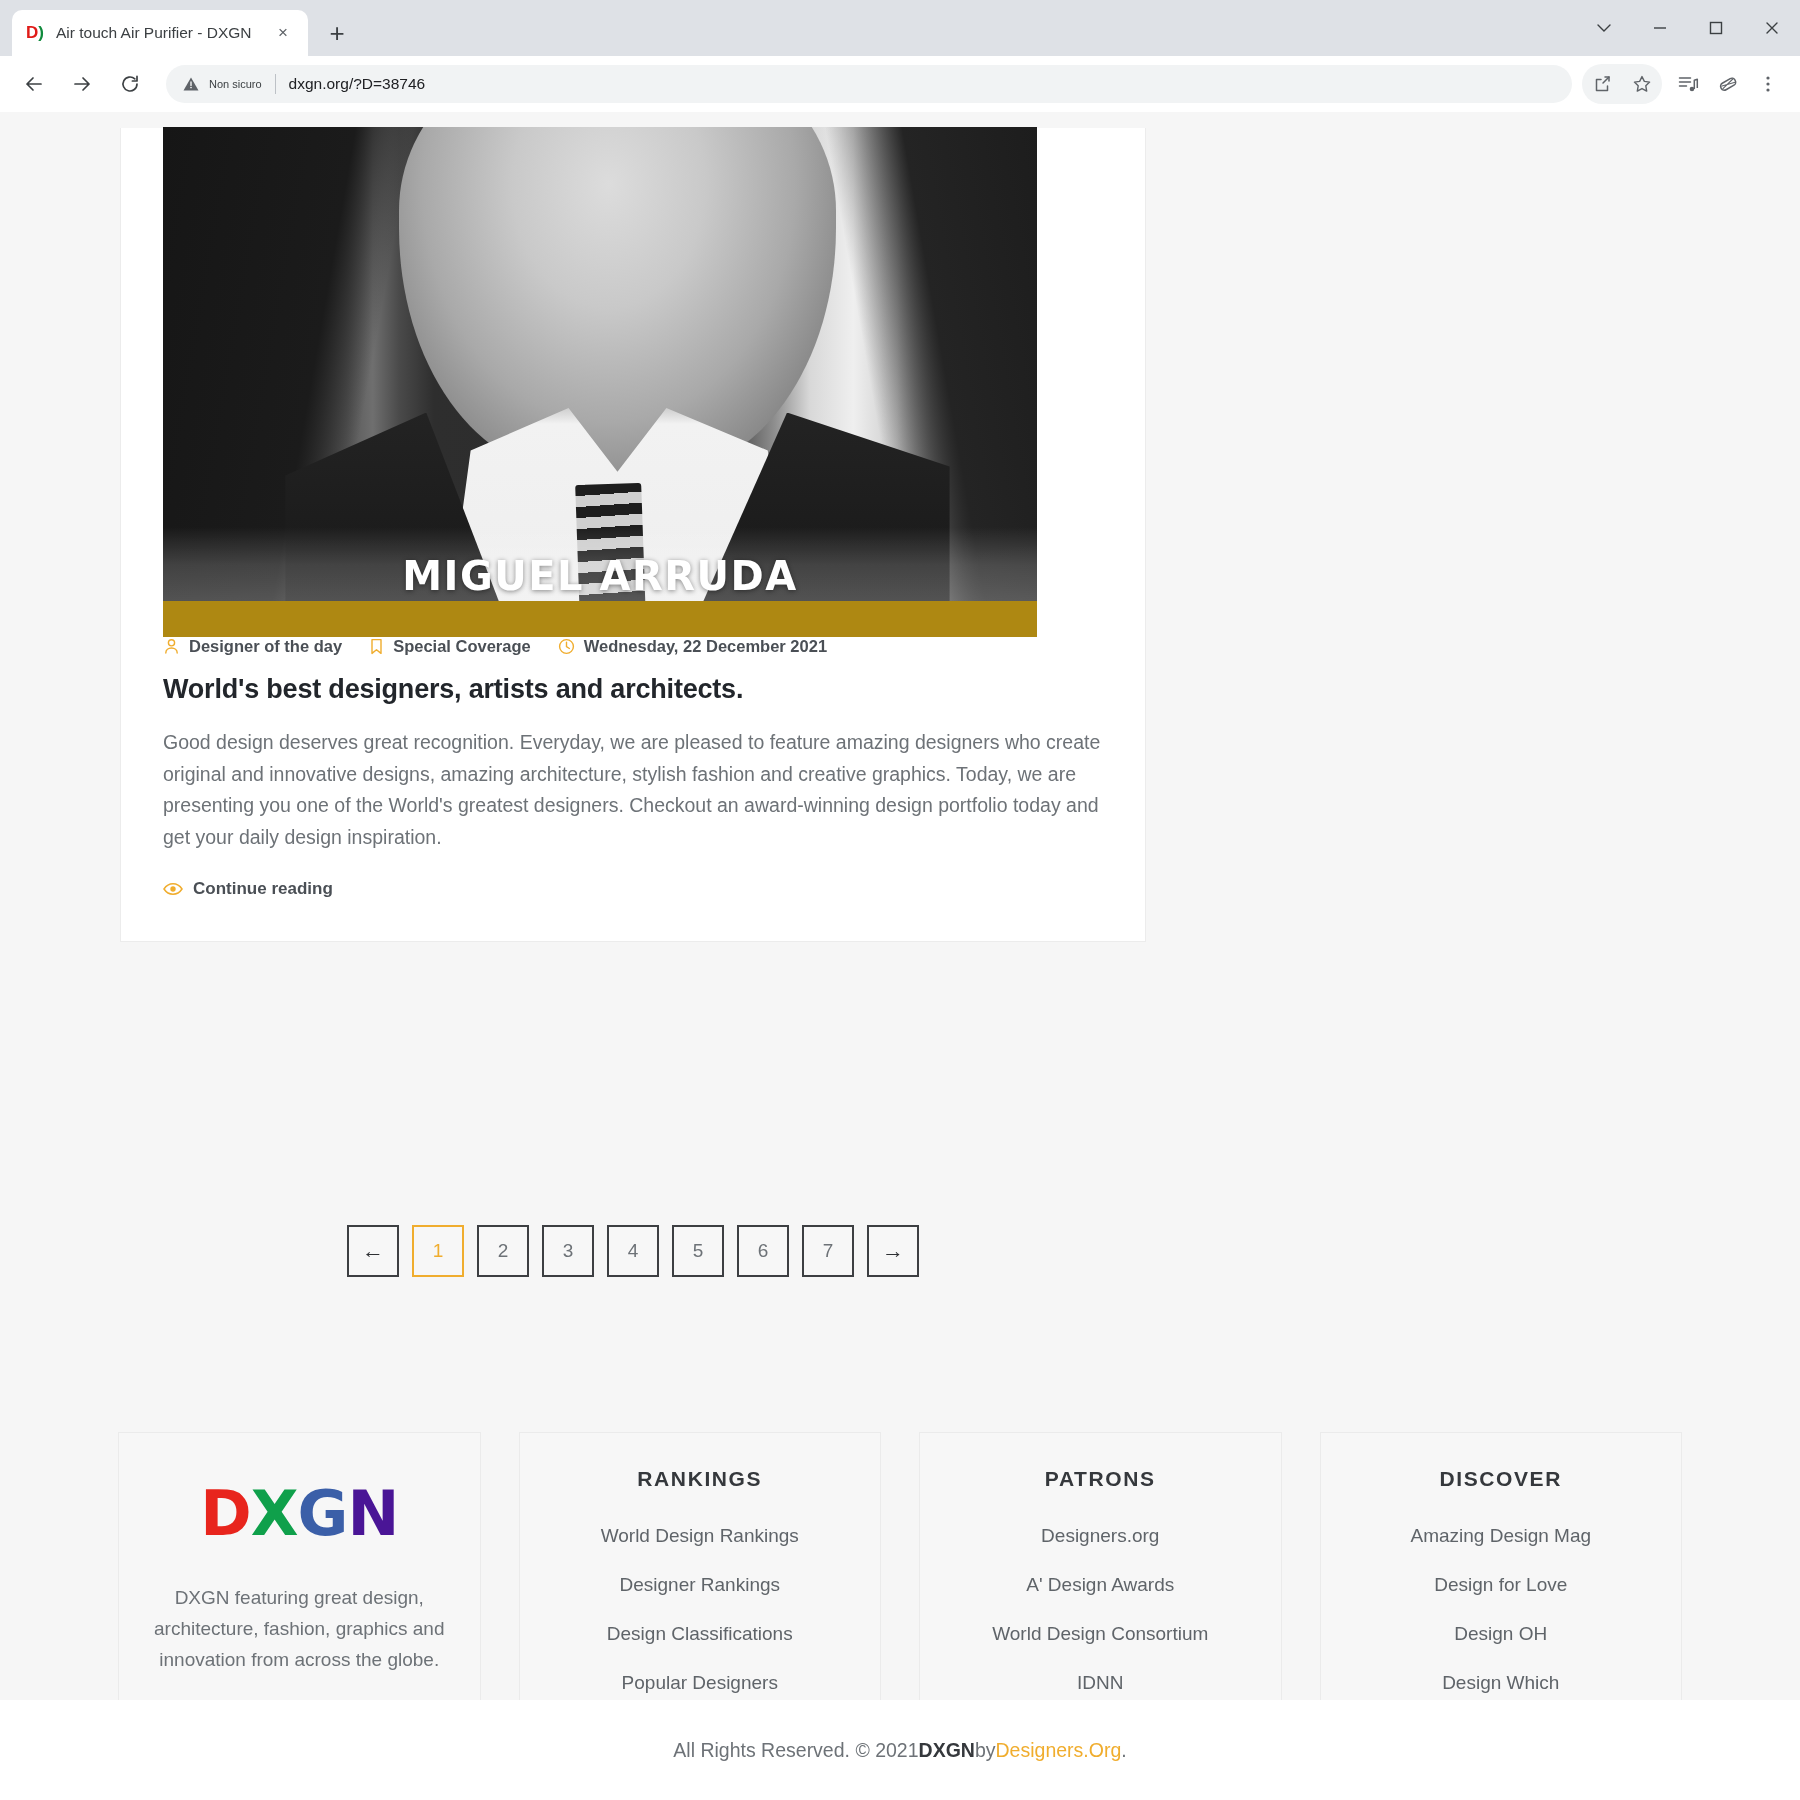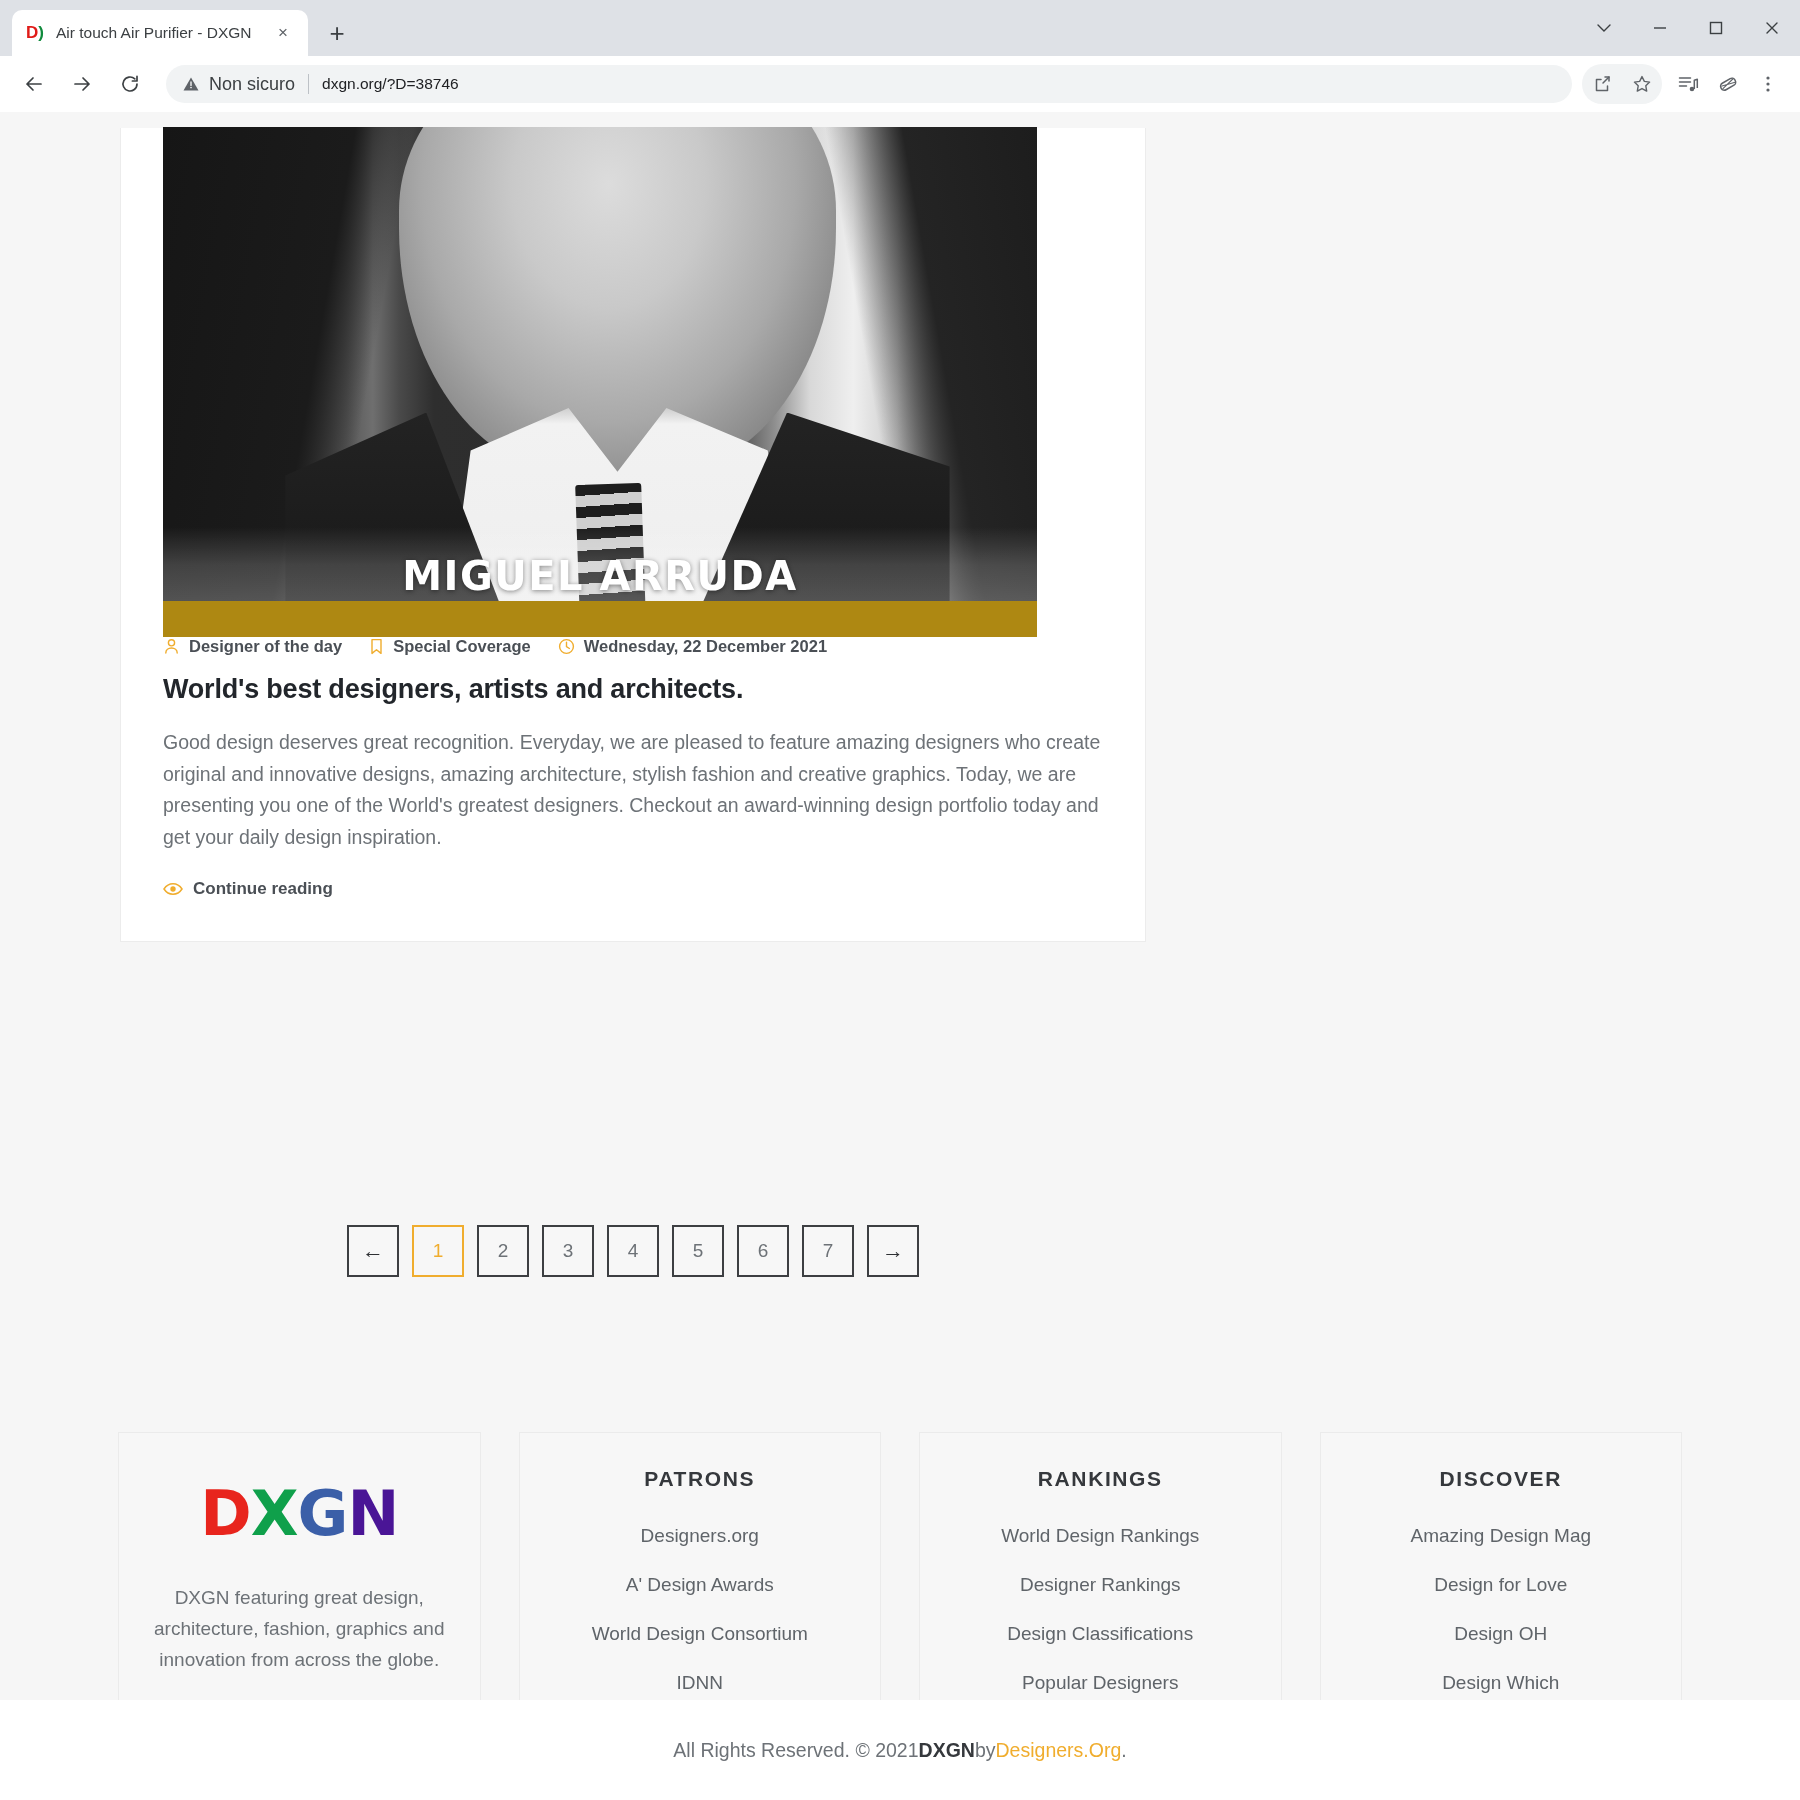--- a/index.html
+++ b/index.html
@@ -97,21 +97,21 @@
     height: 38px;
     background: #f1f3f4;
     border-radius: 19px;
     display: flex;
     align-items: center;
     padding: 0 16px;
     margin: 0 10px;
     min-width: 0;
   }
   .warn-icon { margin-right: 9px; display: flex; align-items: center; flex: none; }
-  .notsecure { font-size: 18px; color: #3c4043; white-space: nowrap; }
+  .notsecure { font-size: 11px; color: #3c4043; white-space: nowrap; }
   .om-sep { width: 1px; height: 20px; background: #bdc1c6; margin: 0 13px; flex: none; }
   .url { font-size: 15.5px; color: #202124; white-space: nowrap; overflow: hidden; text-overflow: ellipsis; }
   .tb-icons { display: flex; align-items: center; flex: none; }
   .tb-icon {
     width: 40px; height: 40px;
     display: flex; align-items: center; justify-content: center;
     color: #5f6368;
   }
   .pill-bg {
     display: flex; align-items: center;
@@ -549,33 +549,33 @@
 
     <div class="footer">
       <div class="footer-cols">
 
         <div class="fcol brand">
           <div class="logo"><span class="l1">D</span><span class="l2">X</span><span class="l3">G</span><span class="l4">N</span></div>
           <div class="brand-desc">DXGN featuring great design, architecture, fashion, graphics and innovation from across the globe.</div>
         </div>
 
         <div class="fcol">
+          <div class="fcol-title">RANKINGS</div>
+          <div class="flink">World Design Rankings</div>
+          <div class="flink">Designer Rankings</div>
+          <div class="flink">Design Classifications</div>
+          <div class="flink">Popular Designers</div>
+        </div>
+
+        <div class="fcol">
           <div class="fcol-title">PATRONS</div>
           <div class="flink">Designers.org</div>
           <div class="flink">A' Design Awards</div>
           <div class="flink">World Design Consortium</div>
           <div class="flink">IDNN</div>
-        </div>
-
-        <div class="fcol">
-          <div class="fcol-title">RANKINGS</div>
-          <div class="flink">World Design Rankings</div>
-          <div class="flink">Designer Rankings</div>
-          <div class="flink">Design Classifications</div>
-          <div class="flink">Popular Designers</div>
         </div>
 
         <div class="fcol">
           <div class="fcol-title">DISCOVER</div>
           <div class="flink">Amazing Design Mag</div>
           <div class="flink">Design for Love</div>
           <div class="flink">Design OH</div>
           <div class="flink">Design Which</div>
         </div>
       </div>

